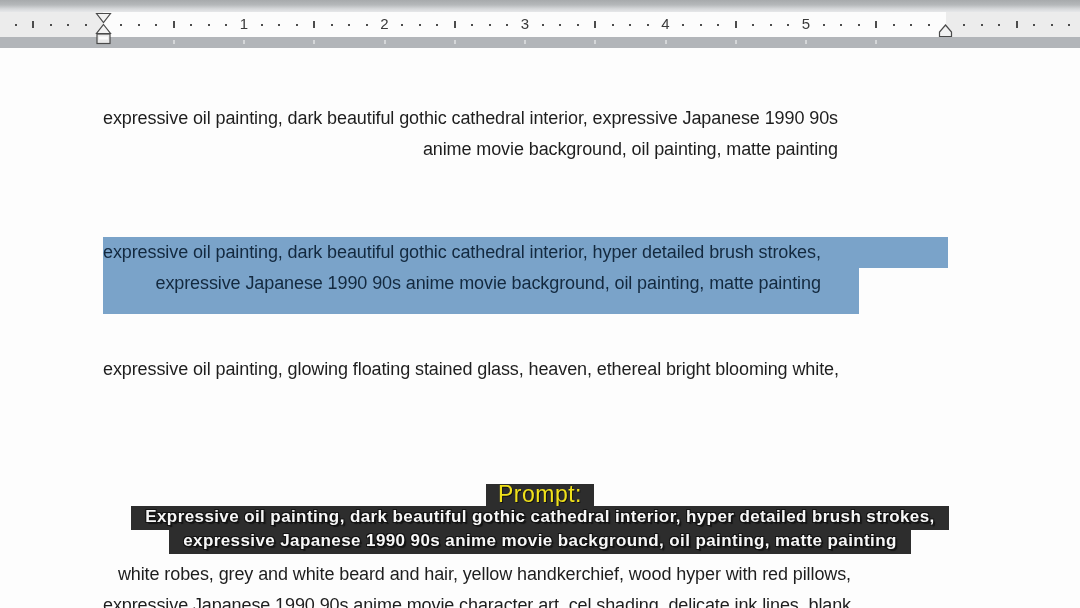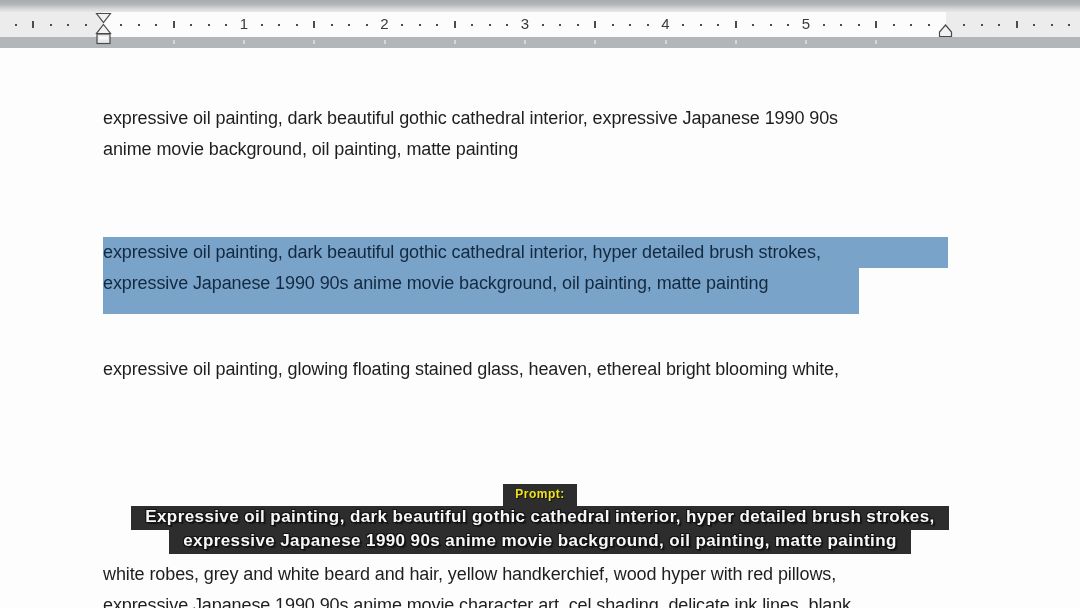--- a/index.html
+++ b/index.html
@@ -17,29 +17,29 @@
   .r-tick{position:absolute;width:2px;height:7px;background:#4c4c4c;top:9px;}
   .r-num{position:absolute;top:2px;width:20px;margin-left:-10px;text-align:center;
          font-size:15px;font-weight:400;color:#3a3a3a;line-height:20px;}
   .band-tick{position:absolute;width:2px;height:4px;top:3px;background:#d5d7d9;}
   .marker{position:absolute;}
 
   
   #doc{position:absolute;left:0;top:48px;width:1080px;height:560px;background:#fdfdfd;}
   .para{position:absolute;left:103px;color:#1e1e1e;font-size:18px;line-height:31px;
         letter-spacing:-0.1px;}
-  .para .line{white-space:nowrap;height:31px;}
+  .para .line{white-space:nowrap;height:31px;text-align:right;}
   .sel-rect{position:absolute;background:#7aa3c9;}
   .para.selected{color:#13293f;}
 
   
   #caption{position:absolute;left:0;top:484px;width:1080px;display:flex;
            flex-direction:column;align-items:center;z-index:10;}
   .cap-box{background:#2d2d2d;display:inline-block;}
-  .cap-label{color:#f0e11a;font-size:12px;font-weight:700;letter-spacing:0.5px;
+  .cap-label{color:#f0e11a;font-size:23px;font-weight:400;letter-spacing:0.5px;
              padding:1px 12px 3px 12px;line-height:18px;
              text-shadow:1px 1px 0 #111;}
   .cap-line{color:#f7f7f7;font-size:17px;font-weight:700;letter-spacing:0.4px;
             padding:2px 14px 4px 14px;line-height:18px;white-space:nowrap;
             text-shadow:-1px -1px 0 #141414,1px -1px 0 #141414,-1px 1px 0 #141414,
                         1px 1px 0 #141414,2px 2px 1px rgba(0,0,0,0.55);}
 </style>
 </head>
 <body>
 

